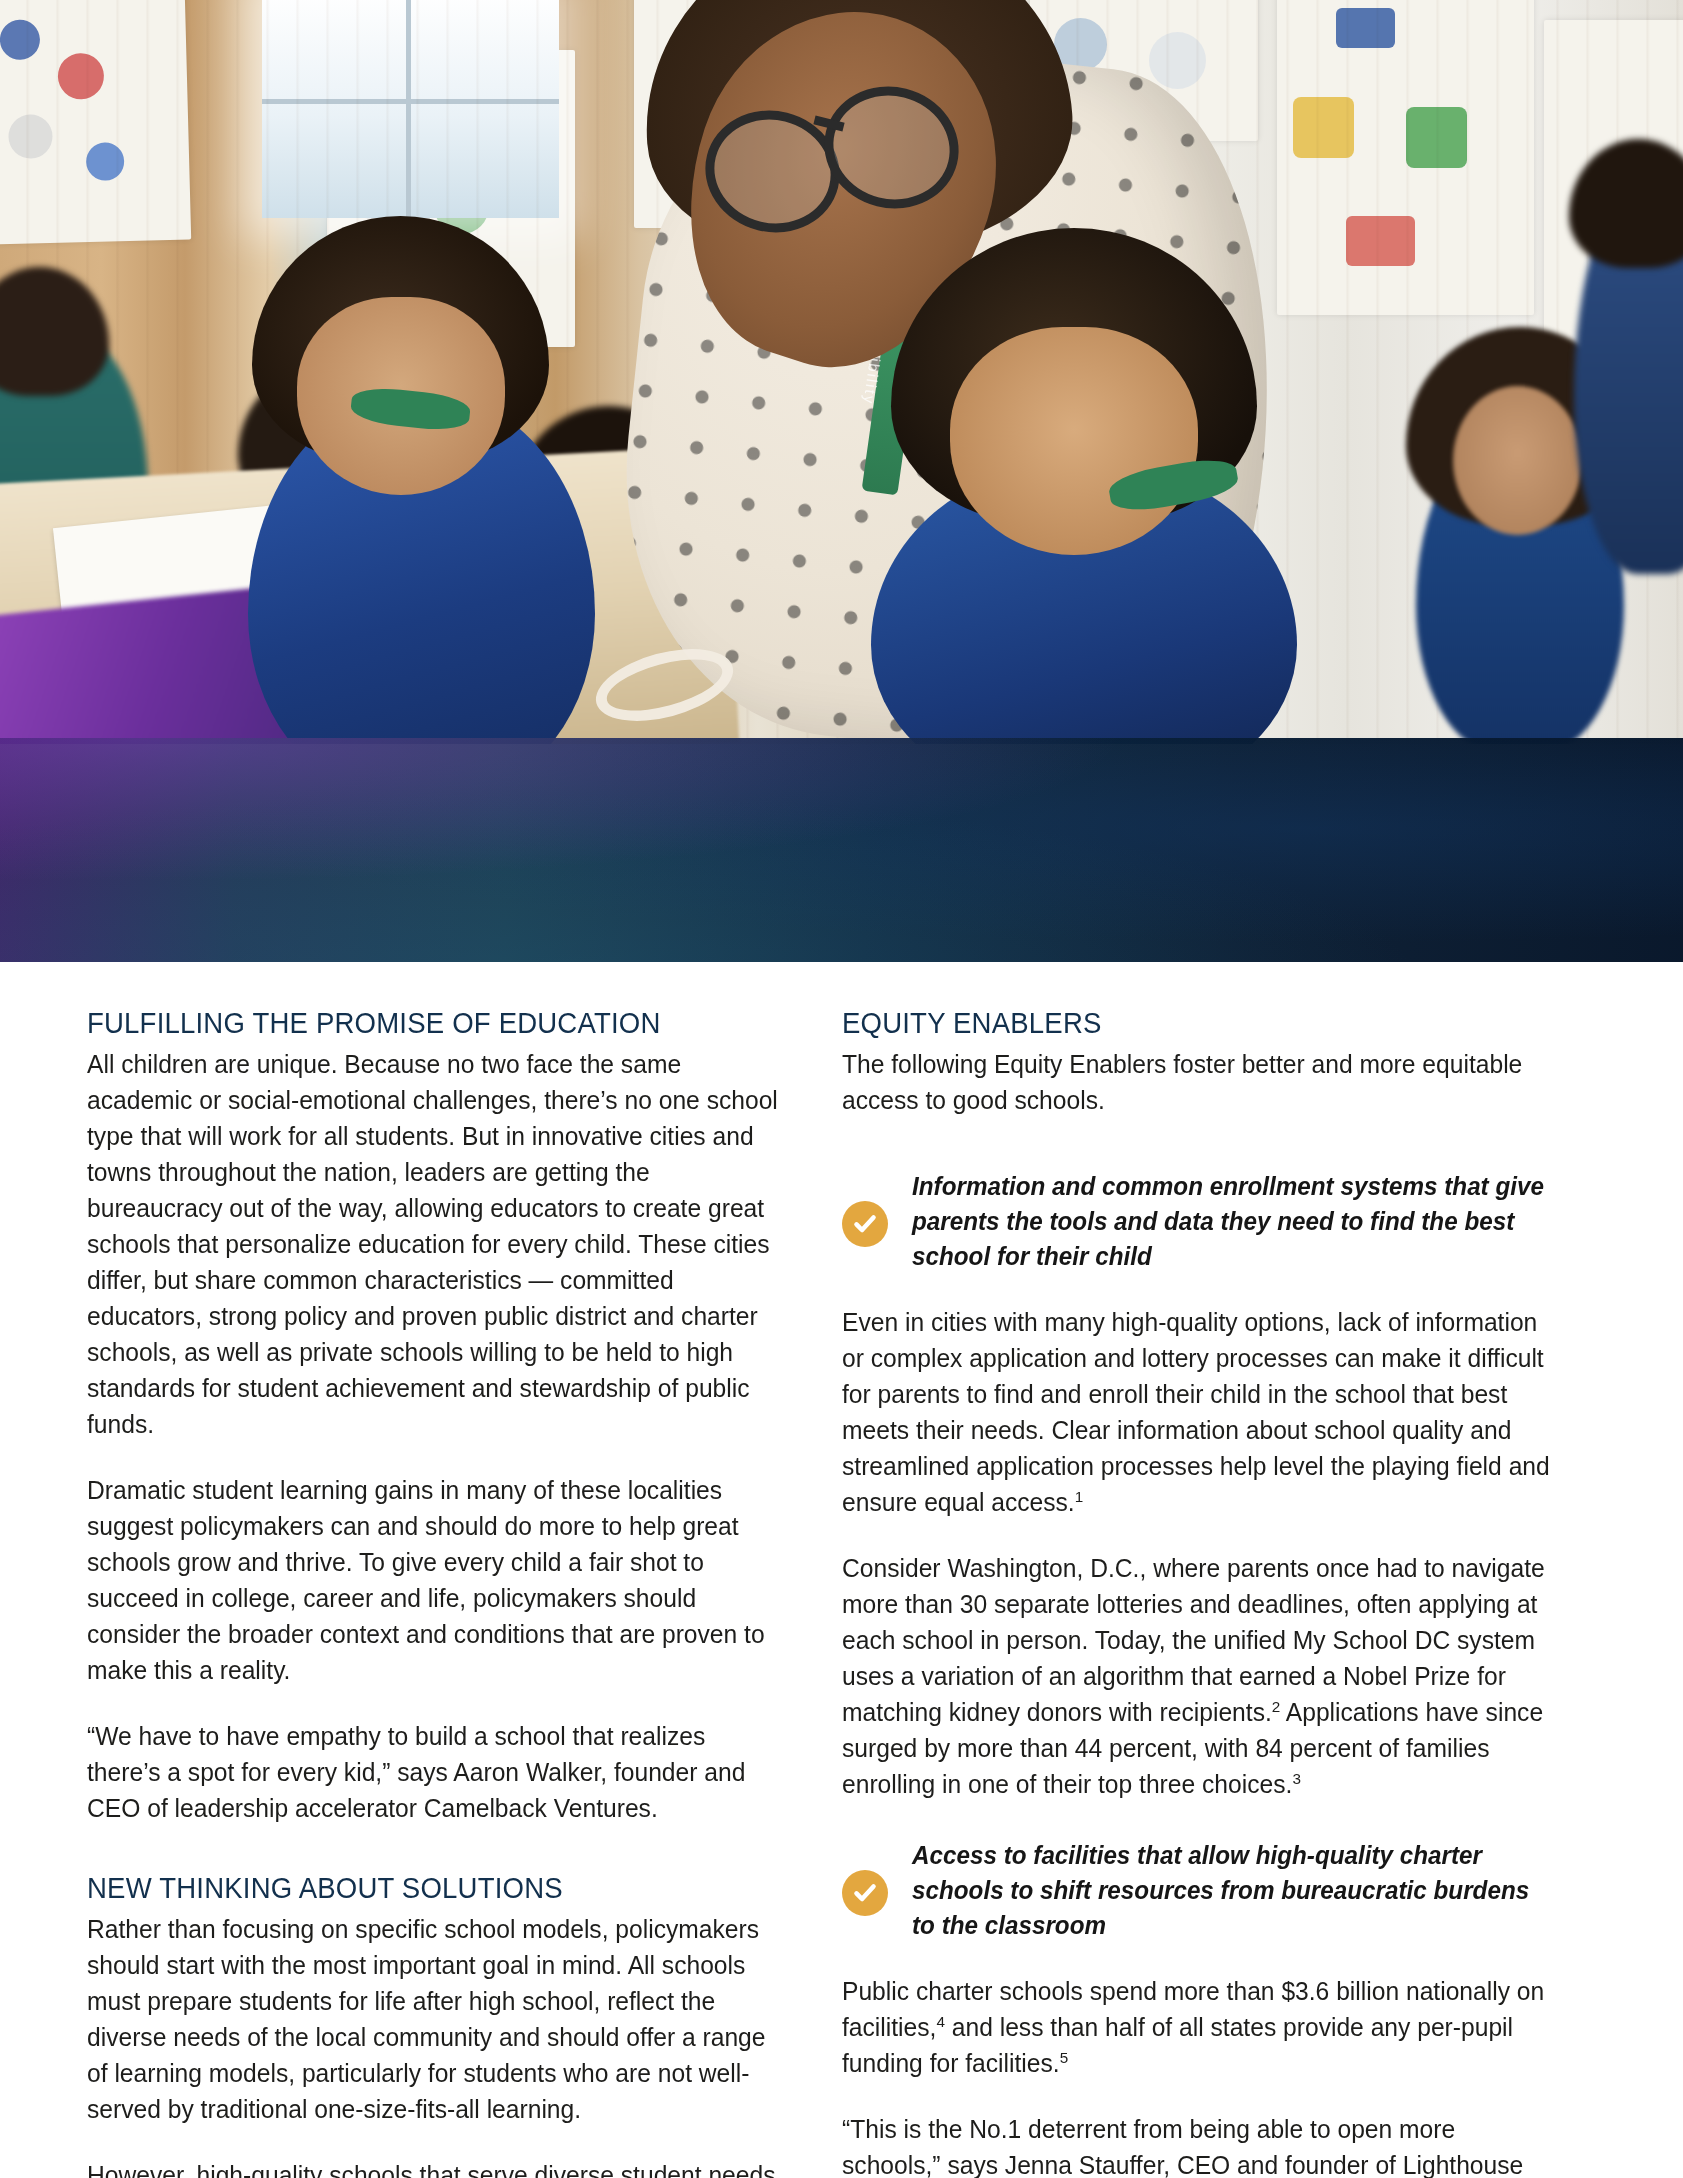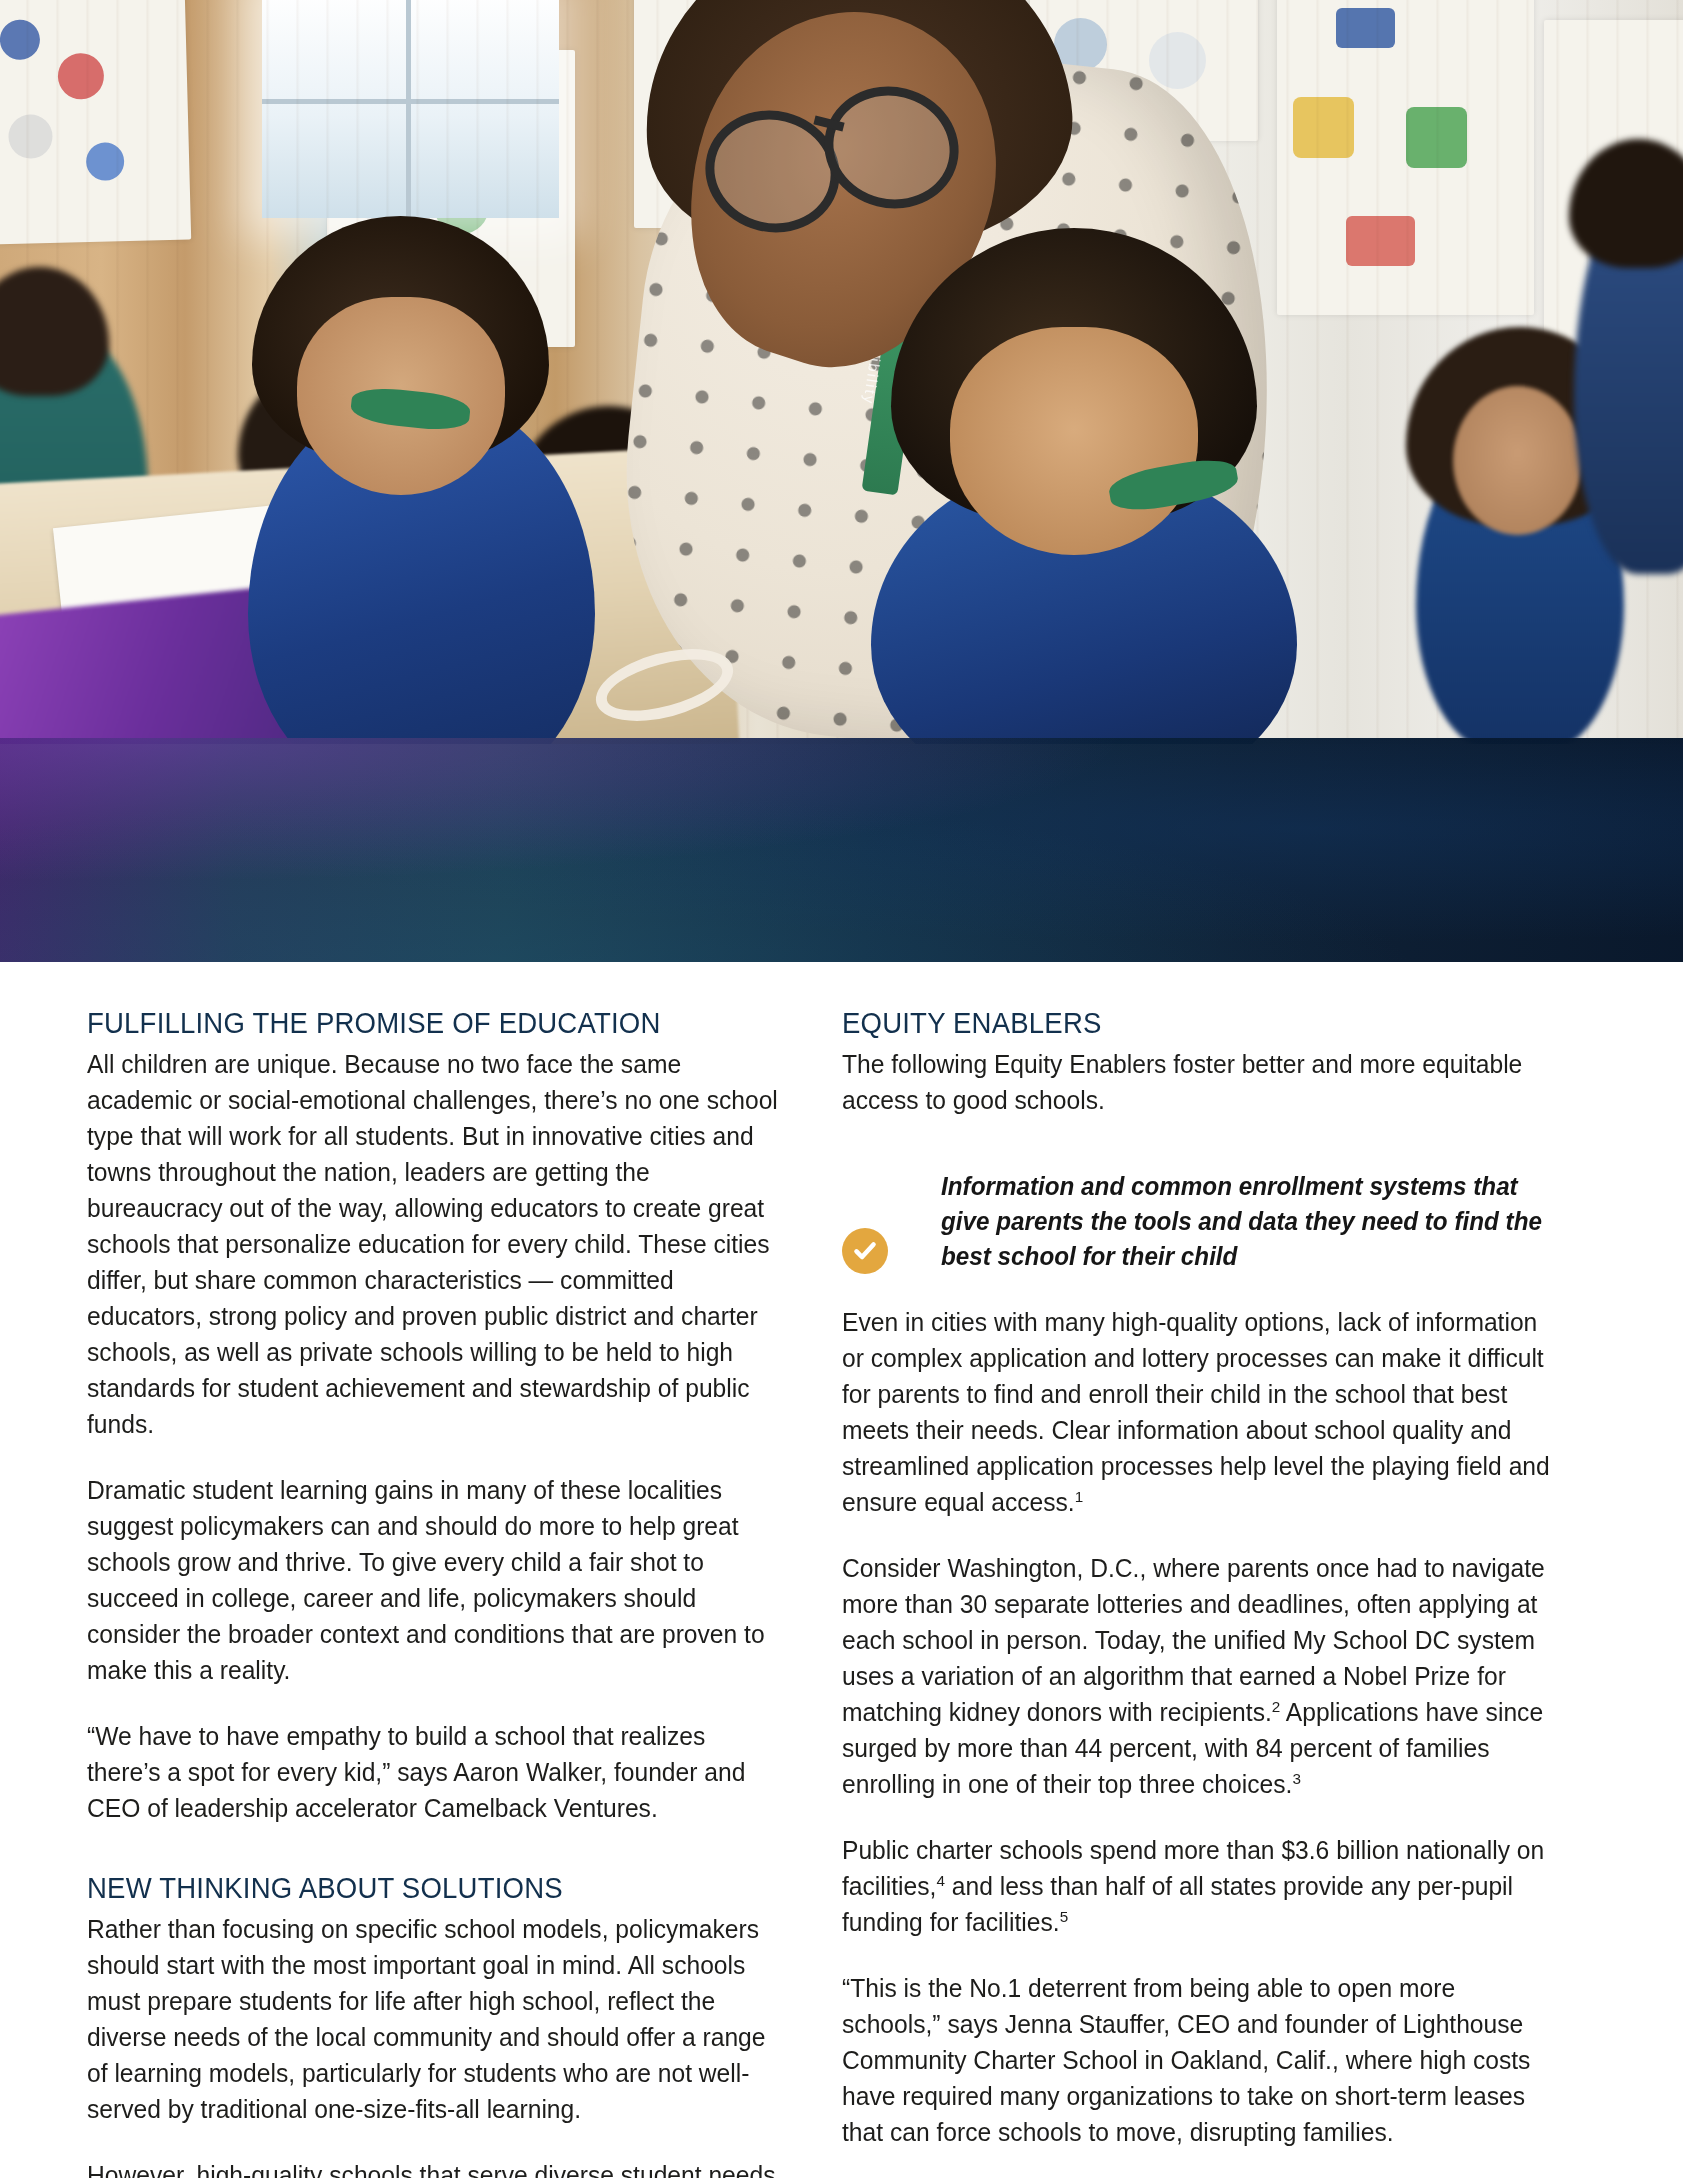--- a/index.html
+++ b/index.html
@@ -200,23 +200,22 @@
     font-size:25px; line-height:36px;
     color:#1d1d1b; font-weight:400;
     transform:scaleX(.985); transform-origin:left center;
   }
   p.body.tight { margin-bottom:0; }
 
   sup { font-size:.62em; vertical-align:super; line-height:0; }
 
   
   .enabler {
-    display:flex; align-items:flex-end;
+    display:flex; align-items:center;
     margin:36px 0 30px 0;
-    gap:29px;
   }
   .enabler.first { margin-top:51px; }
   .check-badge {
     flex:0 0 auto;
     width:46px; height:46px; border-radius:50%;
     background:#e3a73f;
     display:flex; align-items:center; justify-content:center;
     margin-right:24px; margin-top:4px;
   }
   .check-badge svg { display:block; }
@@ -343,19 +342,27 @@
           <path d="M4.5 13.4 L10 19 L21.5 6.5" fill="none" stroke="#ffffff" stroke-width="4.6" stroke-linecap="round" stroke-linejoin="round"></path>
         </svg>
       </span>
       <span class="enabler-text">Information and common enrollment systems that give parents the tools and data they need to find the best school for their child</span>
     </div>
 
     <p class="body"><span>Even in cities with many high-quality options, lack of information or complex application and lottery processes can make it difficult for parents to find and enroll their child in the school that best meets their needs. Clear information about school quality and streamlined application processes help level the playing field and ensure equal access.</span><sup>1</sup></p>
 
     <p class="body"><span>Consider Washington, D.C., where parents once had to navigate more than 30 separate lotteries and deadlines, often applying at each school in person. Today, the unified My School DC system uses a variation of an algorithm that earned a Nobel Prize for matching kidney donors with recipients.</span><sup>2</sup><span> Applications have since surged by more than 44 percent, with 84 percent of families enrolling in one of their top three choices.</span><sup>3</sup></p>
 
+    <div class="enabler">
+      <span class="check-badge">
+        <svg width="26" height="26" viewBox="0 0 26 26" aria-hidden="true">
+          <path d="M4.5 13.4 L10 19 L21.5 6.5" fill="none" stroke="#ffffff" stroke-width="4.6" stroke-linecap="round" stroke-linejoin="round"></path>
+        </svg>
+      </span>
+      <span class="enabler-text">Access to facilities that allow high-quality charter schools to shift resources from bureaucratic burdens to the classroom</span>
+    </div>
 
     <p class="body"><span>Public charter schools spend more than $3.6 billion nationally on facilities,</span><sup>4</sup><span> and less than half of all states provide any per-pupil funding for facilities.</span><sup>5</sup></p>
 
     <p class="body tight"><span>“This is the No.1 deterrent from being able to open more schools,” says Jenna Stauffer, CEO and founder of Lighthouse Community Charter School in Oakland, Calif., where high costs have required many organizations to take on short-term leases that can force schools to move, disrupting families.</span></p>
   </div>
 </div>
 
 
 </body></html>

